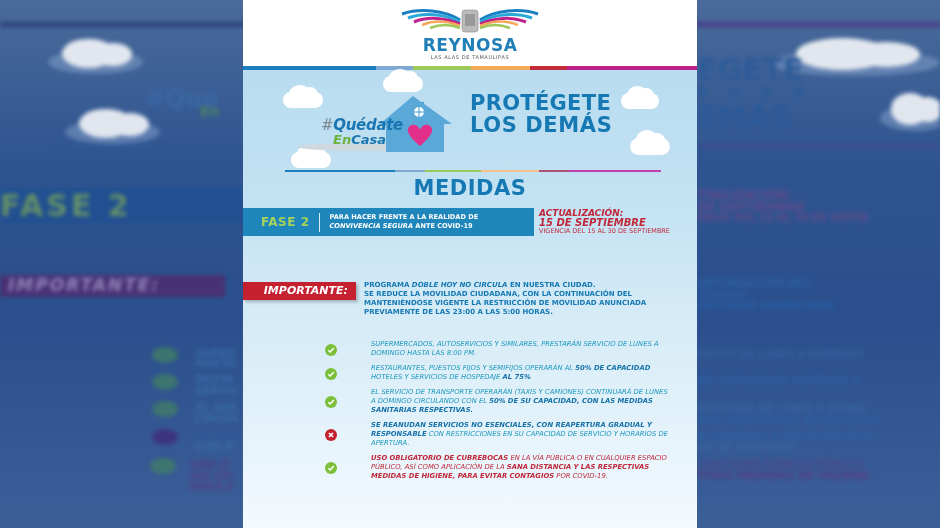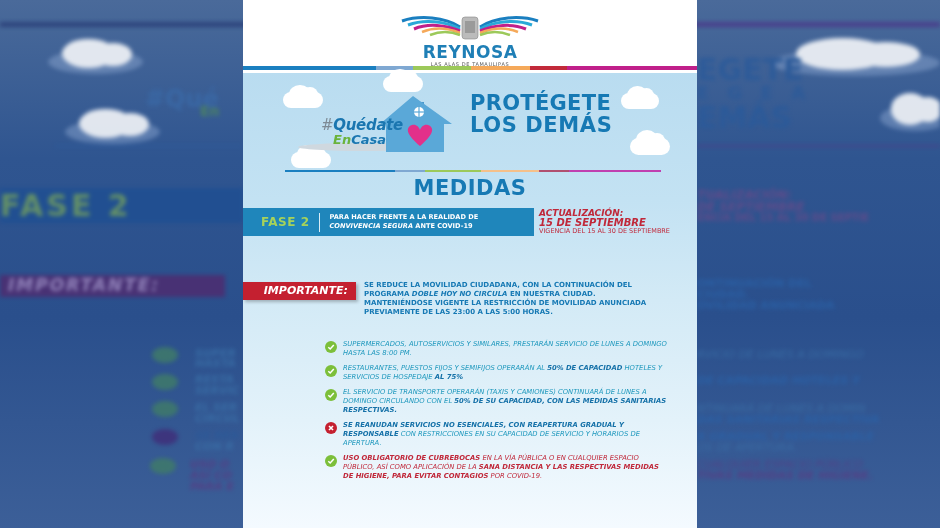--- a/index.html
+++ b/index.html
@@ -19,21 +19,21 @@
     .bg .imp-band { position: absolute; left: 0; width: 225px; top: 275px; height: 22px; background: #4e2c70; }
     .bg .hline { position: absolute; height: 2px; background: #2e5a9a; }
     .bg .icon-o { position: absolute; width: 26px; height: 16px; border-radius: 50%; }
 
     
     .poster {
       position: absolute; left: 243px; top: 0; width: 454px; height: 528px;
       background: linear-gradient(180deg, #ffffff 0px, #ffffff 66px, #b9dcf0 70px, #c3e2f3 200px, #d3eaf6 300px, #e3f2fa 420px, #f4faff 528px);
       overflow: hidden;
     }
-    .header { position: absolute; left: 0; top: 7px; width: 100%; height: 66px; background: #fff; }
+    .header { position: absolute; left: 0; top: 0; width: 100%; height: 66px; background: #fff; }
     .logo { position: absolute; left: 152px; top: 6px; width: 150px; height: 56px; text-align: center; }
     .logo svg { display: block; margin: 0 auto; }
     .logo .brand { font-family: "DejaVu Sans", sans-serif; font-weight: bold; font-size: 17px; color: #1f7fb6; letter-spacing: 0.5px; line-height: 17px; margin-top: 1px; }
     .logo .tag { font-size: 5px; color: #555; letter-spacing: 0.6px; line-height: 6px; }
     .colorbar { position: absolute; left: 0; top: 66px; width: 100%; height: 4px; display: flex; }
     .colorbar span { display: block; height: 100%; }
 
     .cloud { position: absolute; background: #fff; border-radius: 20px; }
     .cloud::before, .cloud::after { content: ""; position: absolute; background: #fff; border-radius: 50%; }
     .cloud::before { width: 55%; height: 120%; left: 15%; top: -45%; }
@@ -66,21 +66,21 @@
     .update { position: absolute; left: 296px; top: 208px; color: #c0283a; }
     .update .u1 { font-size: 9px; font-weight: bold; font-style: italic; line-height: 10px; }
     .update .u2 { font-size: 10px; font-weight: bold; font-style: italic; line-height: 9px; }
     .update .u3 { font-size: 6.5px; line-height: 9px; }
 
     .imp-tag { position: absolute; left: 0; top: 282px; width: 113px; height: 18px; background: #c42030; box-shadow: 2px 2px 3px rgba(0,0,0,0.25); color: #fff; font-style: italic; font-weight: bold; font-size: 11px; line-height: 18px; text-align: right; padding-right: 8px; }
     .imp-text { position: absolute; left: 121px; top: 281px; width: 300px; font-size: 7px; font-weight: bold; color: #1679b4; line-height: 9px; }
     .imp-text i { font-style: italic; }
 
     .items { position: absolute; left: 82px; top: 340px; width: 345px; }
-    .item { display: flex; align-items: flex-start; margin-bottom: 6px; }
+    .item { display: flex; align-items: center; margin-bottom: 6px; gap: 28px; }
     .item .ic { flex: 0 0 12px; width: 12px; height: 12px; border-radius: 50%; margin-right: 6px; margin-top: 1px; display: flex; align-items: center; justify-content: center; }
     .item .ic svg { display: block; }
     .item .t { font-size: 6.8px; font-style: italic; color: #1e98bd; line-height: 9px; }
     .item .t b { font-weight: bold; color: #1571a8; }
     .item .t .red { color: #c0283a; font-style: italic; }
     .item .t b.red { color: #c0283a; }
 
     .hashtag { position: absolute; left: 0; top: 505px; width: 100%; text-align: center; font-size: 10.5px; font-style: italic; color: #1e98bd; letter-spacing: -0.1px; }
   </style>
 </head>
@@ -215,22 +215,22 @@
   </div>
 
   <div class="update">
     <div class="u1">ACTUALIZACIÓN:</div>
     <div class="u2">15 DE SEPTIEMBRE</div>
     <div class="u3">VIGENCIA DEL 15 AL 30 DE SEPTIEMBRE</div>
   </div>
 
   <div class="imp-tag">IMPORTANTE:</div>
   <div class="imp-text">
+    <div><span>PROGRAMA </span><i>DOBLE HOY NO CIRCULA</i><span> EN NUESTRA CIUDAD.</span></div>
     <div>SE REDUCE LA MOVILIDAD CIUDADANA, CON LA CONTINUACIÓN DEL</div>
-    <div><span>PROGRAMA </span><i>DOBLE HOY NO CIRCULA</i><span> EN NUESTRA CIUDAD.</span></div>
     <div>MANTENIÉNDOSE VIGENTE LA RESTRICCIÓN DE MOVILIDAD ANUNCIADA</div>
     <div>PREVIAMENTE DE LAS 23:00 A LAS 5:00 HORAS.</div>
   </div>
 
   <div class="items">
     <div class="item">
       <span class="ic" style="background:#7cbf3a">
         <svg width="8" height="8" viewBox="0 0 8 8">
             <path d="M1.3 4.2 L3.2 6 L6.8 2" stroke="#fff" stroke-width="1.5" fill="none"></path>
           </svg>

